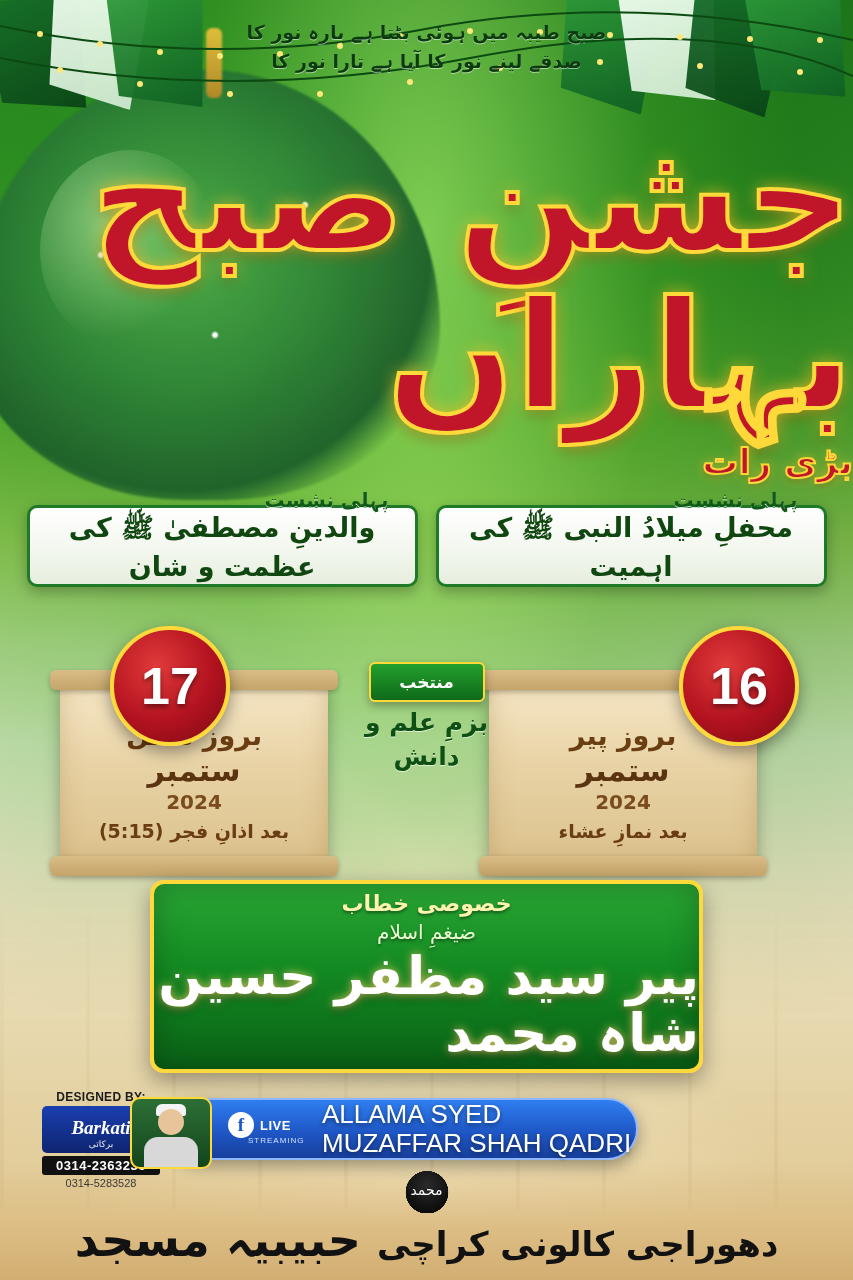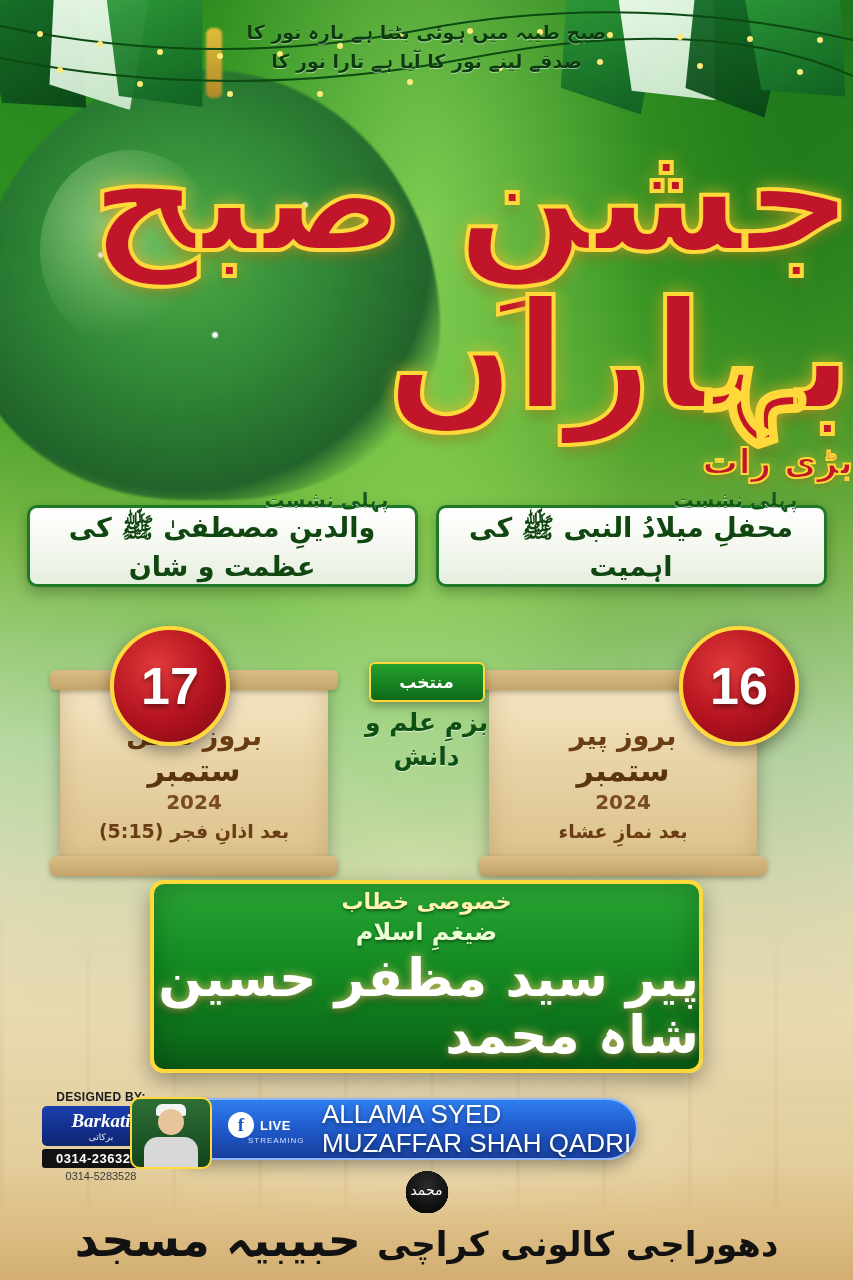--- a/index.html
+++ b/index.html
@@ -194,21 +194,21 @@
     border:4px solid #ffd83a;border-radius:14px;
     box-shadow:0 8px 22px rgba(0,0,0,.35), inset 0 0 30px rgba(0,0,0,.25);
     display:flex;flex-direction:column;align-items:center;justify-content:center;gap:4px;
     direction:rtl;
   }
   .speaker-kicker{
     font-family:"DejaVu Sans", sans-serif;font-size:22px;font-weight:bold;
     color:#fff3b0;text-shadow:0 2px 3px rgba(0,0,0,.4);
   }
   .speaker-title{
-    font-family:"DejaVu Sans", sans-serif;font-size:24px;font-weight:bold;
+    font-family:"DejaVu Sans", sans-serif;font-size:20px;font-weight:normal;
     color:#eaffd2;text-shadow:0 2px 3px rgba(0,0,0,.4);
   }
   .speaker-name{
     font-family:"DejaVu Sans", sans-serif;font-size:52px;font-weight:bold;
     color:#ffffff;
     text-shadow:0 0 10px rgba(255,230,110,.8),0 4px 8px rgba(0,0,0,.5);
     line-height:1.1;
   }
 
   
@@ -263,21 +263,21 @@
   
   .designer{
     position:absolute;left:42px;top:1090px;width:118px;text-align:center;
     font-family:"Liberation Sans", sans-serif;
   }
   .designer-label{font-size:12px;font-weight:bold;color:#1b1b1b;letter-spacing:.3px;}
   .designer-logo{
     margin-top:2px;background:linear-gradient(180deg,#1b3fb0,#0e2470);
     border-radius:5px;padding:4px 0;color:#fff;
   }
-  .designer-brand{font-family:"Liberation Serif", serif;font-style:italic;font-size:19px;font-weight:bold;}
+  .designer-brand{font-family:"Liberation Serif", serif;font-style:italic;font-size:19px;font-weight:bold;margin-top:7px;}
   .designer-sub{font-size:9px;opacity:.9;}
   .designer-phone{
     margin-top:3px;background:#111;color:#fff;font-size:13px;font-weight:bold;
     border-radius:3px;padding:2px 0;letter-spacing:.5px;
   }
   .designer-phone2{font-size:11px;color:#3a3a3a;margin-top:2px;}
 
   
   .venue{
     position:absolute;left:0;right:0;bottom:14px;text-align:center;direction:rtl;

